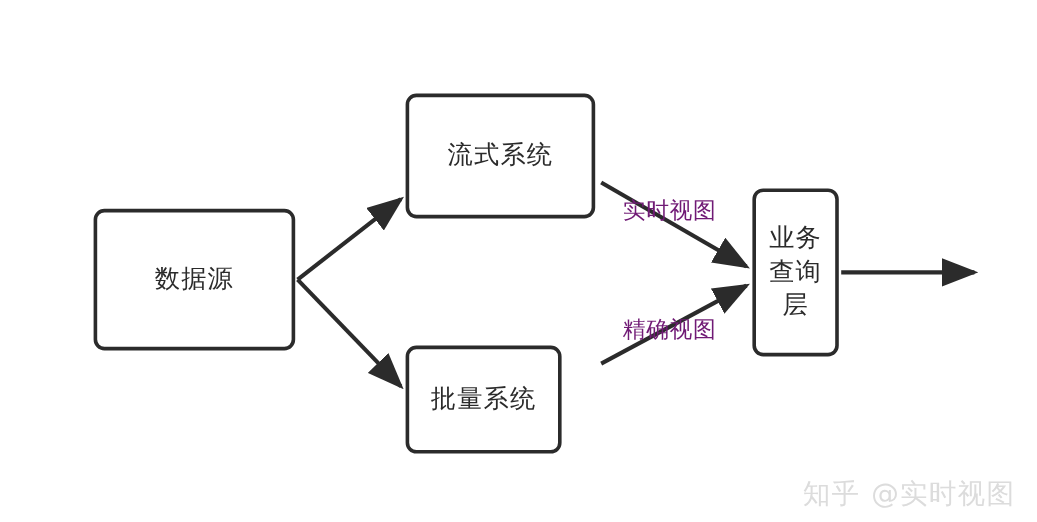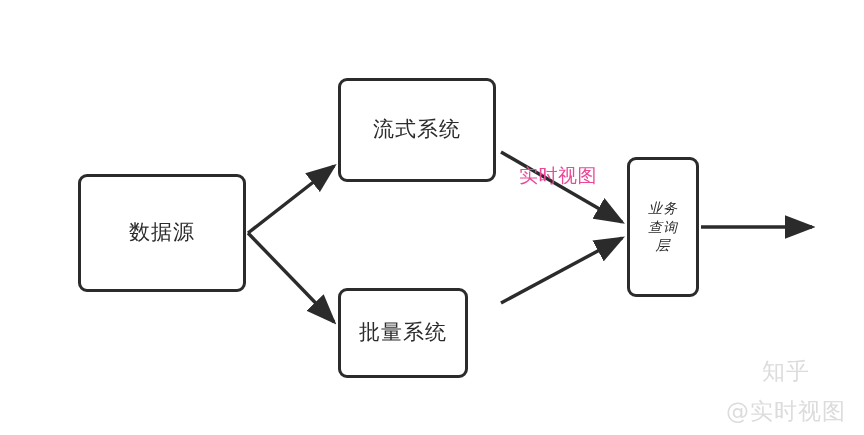--- a/index.html
+++ b/index.html
@@ -36,25 +36,25 @@
     text-align: center;
     color: #2b2b2b;
     font-size: 21px;
     letter-spacing: 1px;
     line-height: 1.32;
     font-family: "DejaVu Sans", "Liberation Sans", sans-serif;
   }
   #node-source   { left: 78px;  top: 174px; width: 168px; height: 118px; }
   #node-stream   { left: 338px; top: 78px;  width: 158px; height: 104px; }
   #node-batch    { left: 338px; top: 288px; width: 130px; height: 90px; }
-  #node-query    { left: 627px; top: 157px; width: 72px;  height: 140px; font-size: 14px; font-style: italic; }
+  #node-query    { left: 627px; top: 157px; width: 72px;  height: 140px; font-size: 21px; }
 
   .edge-label {
     position: absolute;
-    color: #ec4899;
+    color: #701a75;
     font-size: 19px;
     letter-spacing: 0.5px;
     white-space: nowrap;
     font-family: Liberation Mono, monospace;
   }
   #label-realtime { left: 519px; top: 163px; }
   #label-accurate { left: 519px; top: 262px; }
 
   #watermark {
     position: absolute;
@@ -62,21 +62,20 @@
     bottom: 8px;
     display: flex;
     align-items: center;
     gap: 9px;
     color: #dcdcdc;
     font-size: 23px;
     letter-spacing: 1px;
     white-space: nowrap;
     font-family: "DejaVu Sans", "Liberation Sans", sans-serif;
     user-select: none;
-    flex-direction: column;
   }
   #watermark .wm-logo { color: #dcdcdc; }
   #watermark .wm-handle { color: #dcdcdc; }
 </style>
 </head>
 <body>
 
 <div id="canvas">
 
   <svg id="diagram-svg" viewBox="0 0 864 435" xmlns="http://www.w3.org/2000/svg">
@@ -112,19 +111,20 @@
   <div class="node-box" id="node-query">
     <span>
       <span>业务</span><br>
       <span>查询</span><br>
       <span>层</span>
     </span>
   </div>
 
   <div class="edge-label" id="label-realtime">实时视图</div>
 
+  <div class="edge-label" id="label-accurate">精确视图</div>
 
   <div id="watermark">
     <span class="wm-logo">知乎</span>
     <span class="wm-handle">@实时视图</span>
   </div>
 
 </div>
 
 </body></html>

